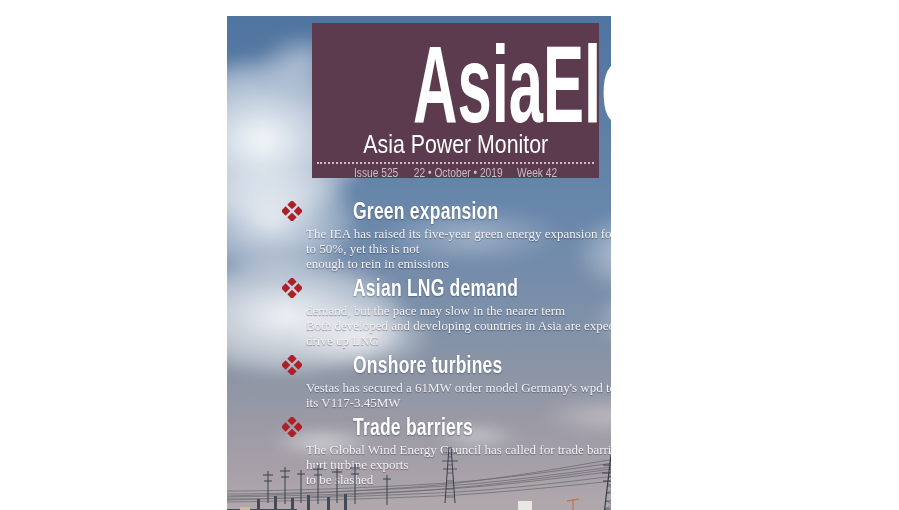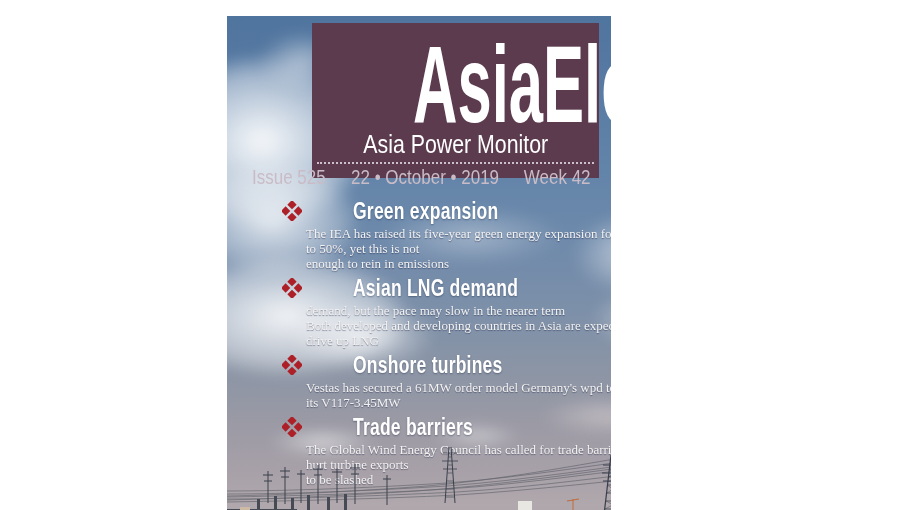--- a/index.html
+++ b/index.html
@@ -12,21 +12,21 @@
   
   .masthead{position:absolute;left:85px;top:7px;width:287px;height:155px;}
   .m-title{position:absolute;top:10px;left:0;width:100%;text-align:center;
            font-weight:bold;font-size:110px;line-height:0.92;color:#ffffff;white-space:nowrap;}
   .m-title span{display:inline-block;transform:scaleX(0.56);transform-origin:center;}
   .m-sub{position:absolute;top:106px;left:0;width:100%;text-align:center;
          font-weight:normal;font-size:26px;color:#ffffff;white-space:nowrap;}
   .m-sub span{display:inline-block;transform:scaleX(0.82);transform-origin:center;}
   .m-rule{position:absolute;top:139px;left:5px;right:5px;border-top:2px dotted rgba(235,225,235,0.8);}
   .m-meta{position:absolute;top:143px;left:8px;right:8px;display:flex;
-          justify-content:flex-end;align-items:baseline;font-size:20px;color:#c9bcc6;}
+          justify-content:center;align-items:baseline;font-size:12px;color:#c9bcc6;}
   .m-meta span{display:inline-block;white-space:nowrap;}
   .m-meta .l{transform:scaleX(0.85);transform-origin:left center;}
   .m-meta .c{transform:scaleX(0.85);transform-origin:center;}
   .m-meta .r{transform:scaleX(0.85);transform-origin:right center;}
   
   .stories{position:absolute;left:55px;top:183px;width:372px;}
   .story{margin-bottom:5px;}
   .story-head{display:flex;align-items:center;height:24px;gap:41px;}
   .bullet{width:20px;height:20px;flex:0 0 20px;margin-right:10px;}
   .headline{font-weight:bold;font-size:24px;line-height:24px;color:#ffffff;white-space:nowrap;

